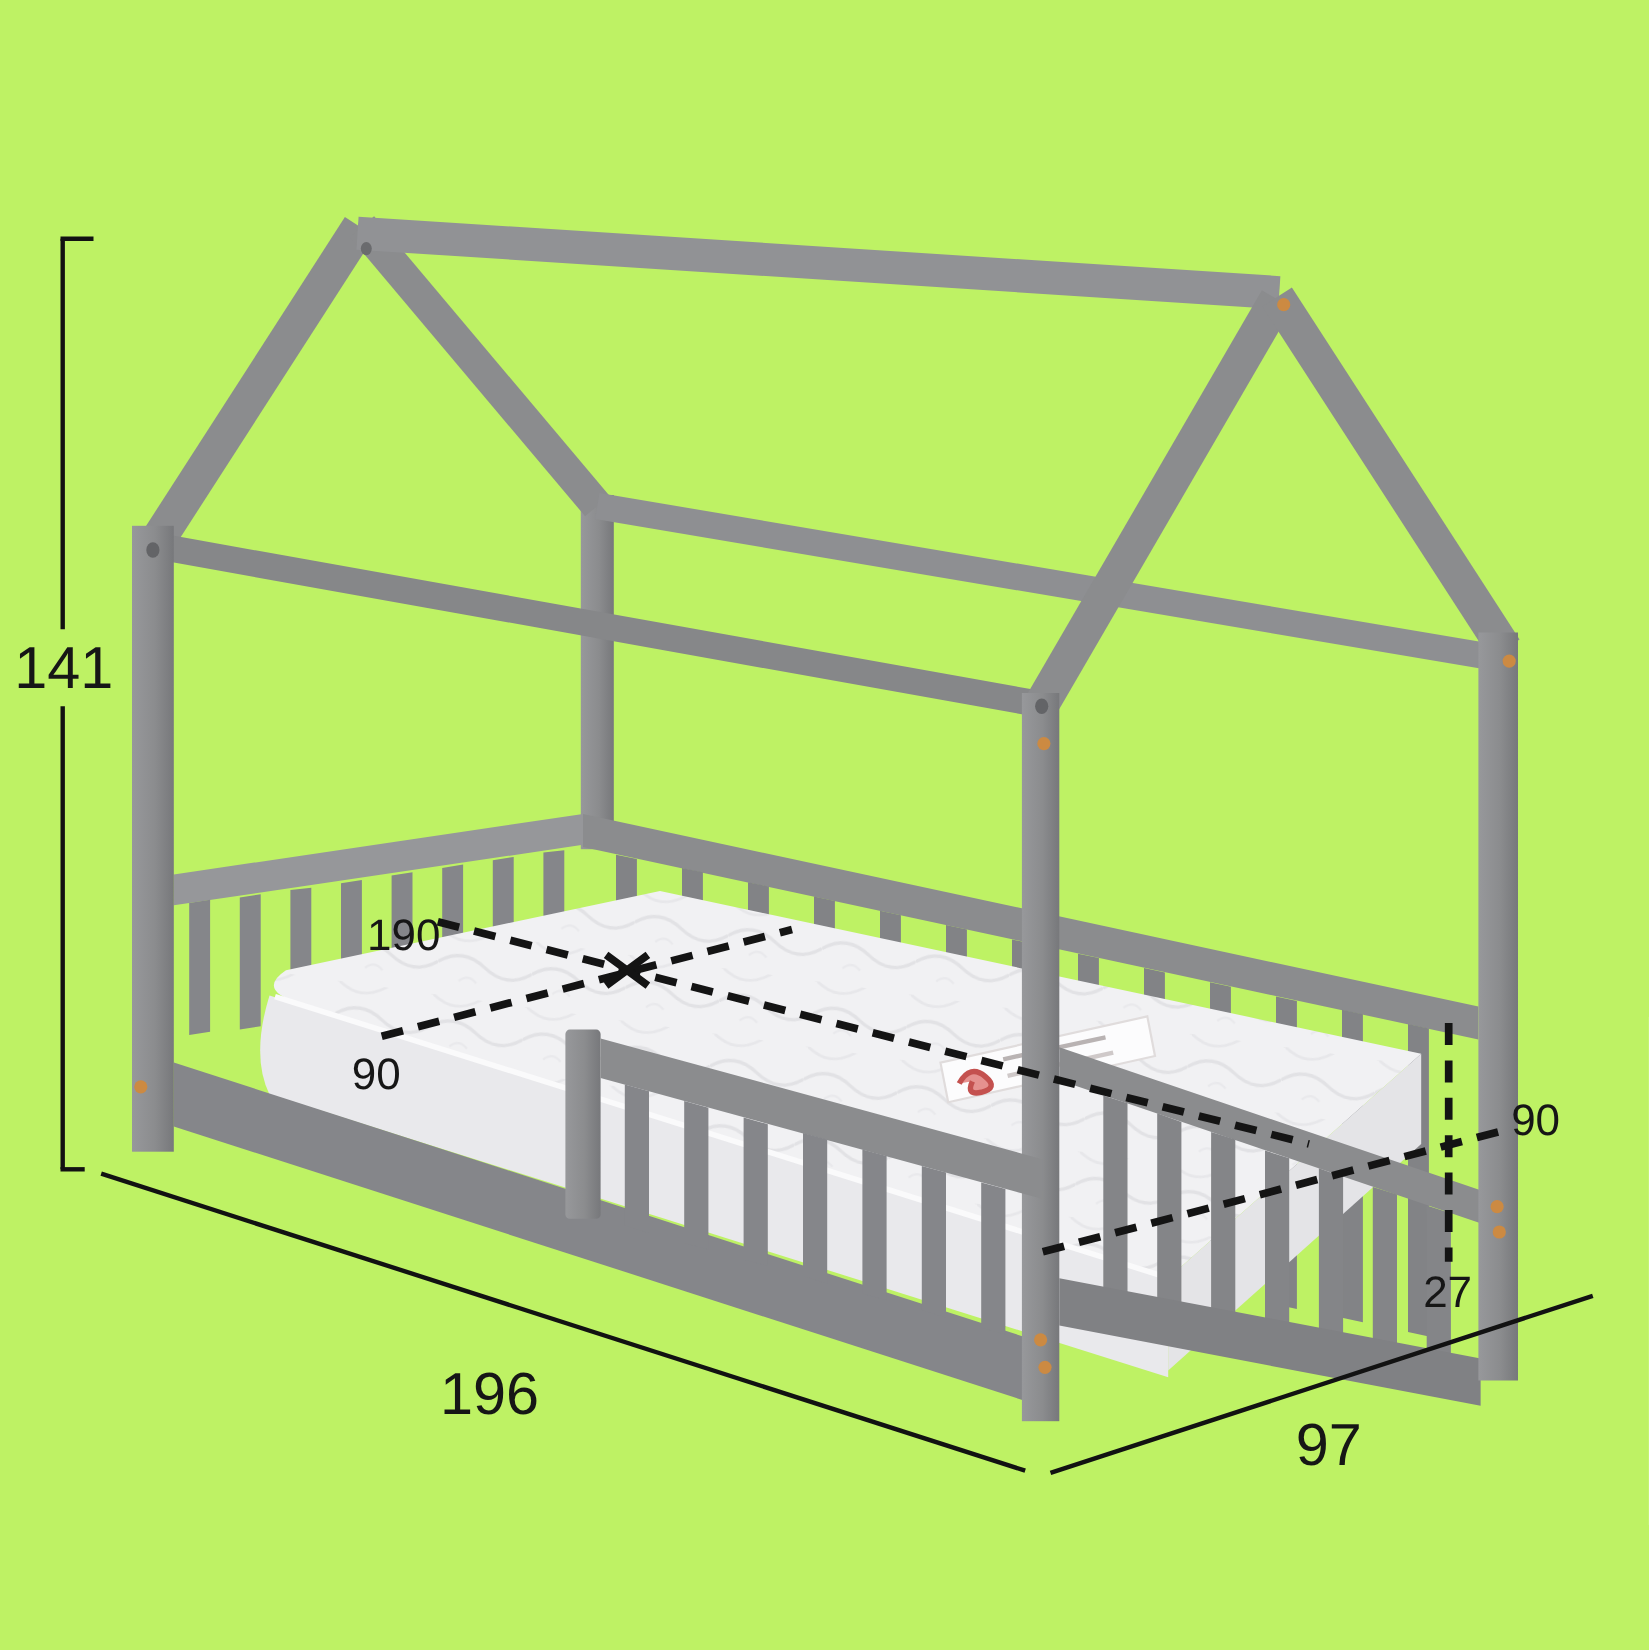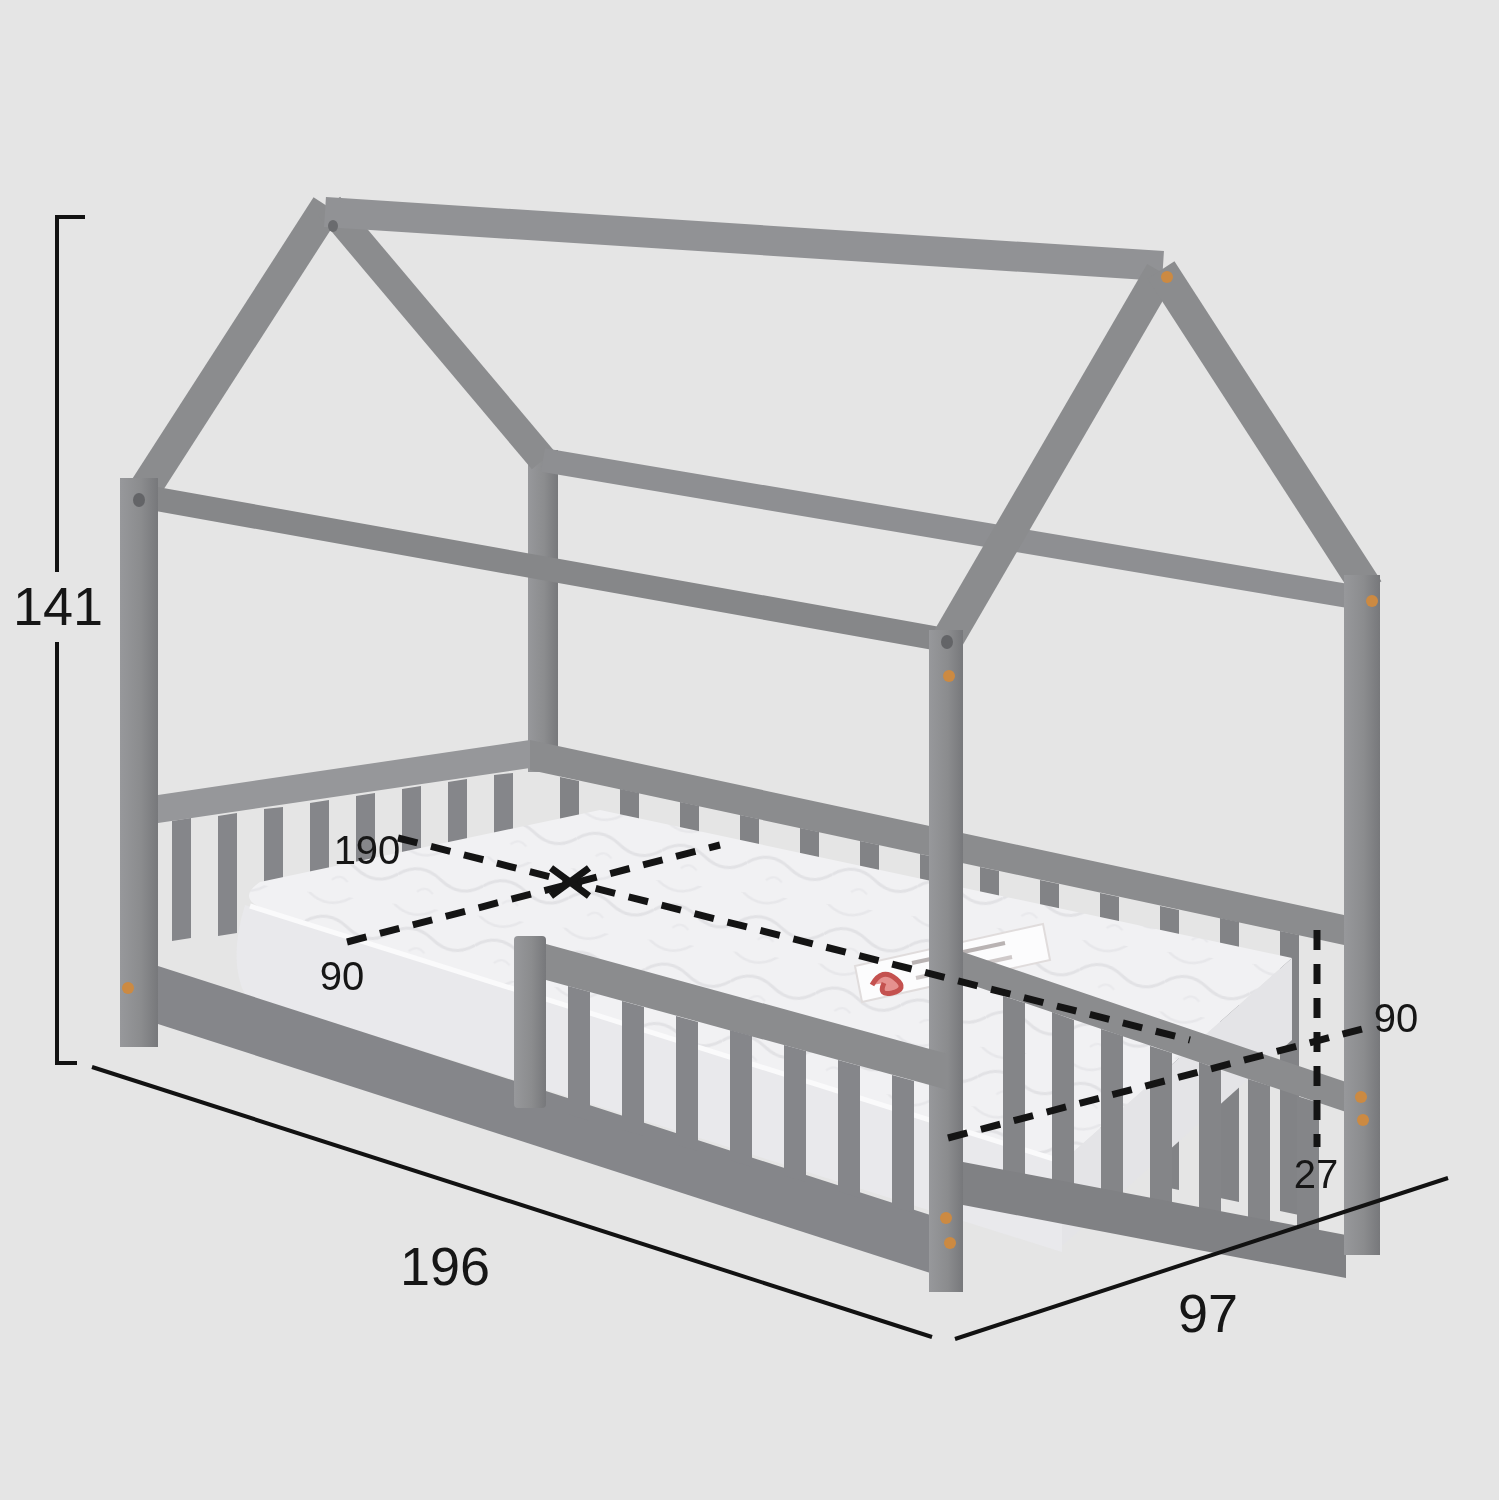--- a/index.html
+++ b/index.html
@@ -1,16 +1,16 @@
 <!DOCTYPE html>
 <html><head>
 <meta charset="utf-8">
 <style>
   html,body{margin:0;padding:0;background:#ffffff;}
-  .stage{width:1499px;height:1500px;position:relative;background:#e5e5e5;overflow:hidden;
+  .stage{width:1499px;height:1500px;position:relative;background:#bef264;overflow:hidden;
          font-family:"Liberation Sans", sans-serif;}
   svg{display:block;}
   text.dim-big{font-family:"Liberation Sans",sans-serif;font-size:54px;fill:#161616;}
   text.dim-small{font-family:"Liberation Sans",sans-serif;font-size:40px;fill:#161616;}
   .wood{fill:#8b8c8e;}
   .wood-lt{fill:#96979a;}
   .dimline{stroke:#121212;stroke-width:4;fill:none;}
   .dashline{stroke:#141414;stroke-width:7;fill:none;stroke-dasharray:20 14;}
 </style>
 </head>

